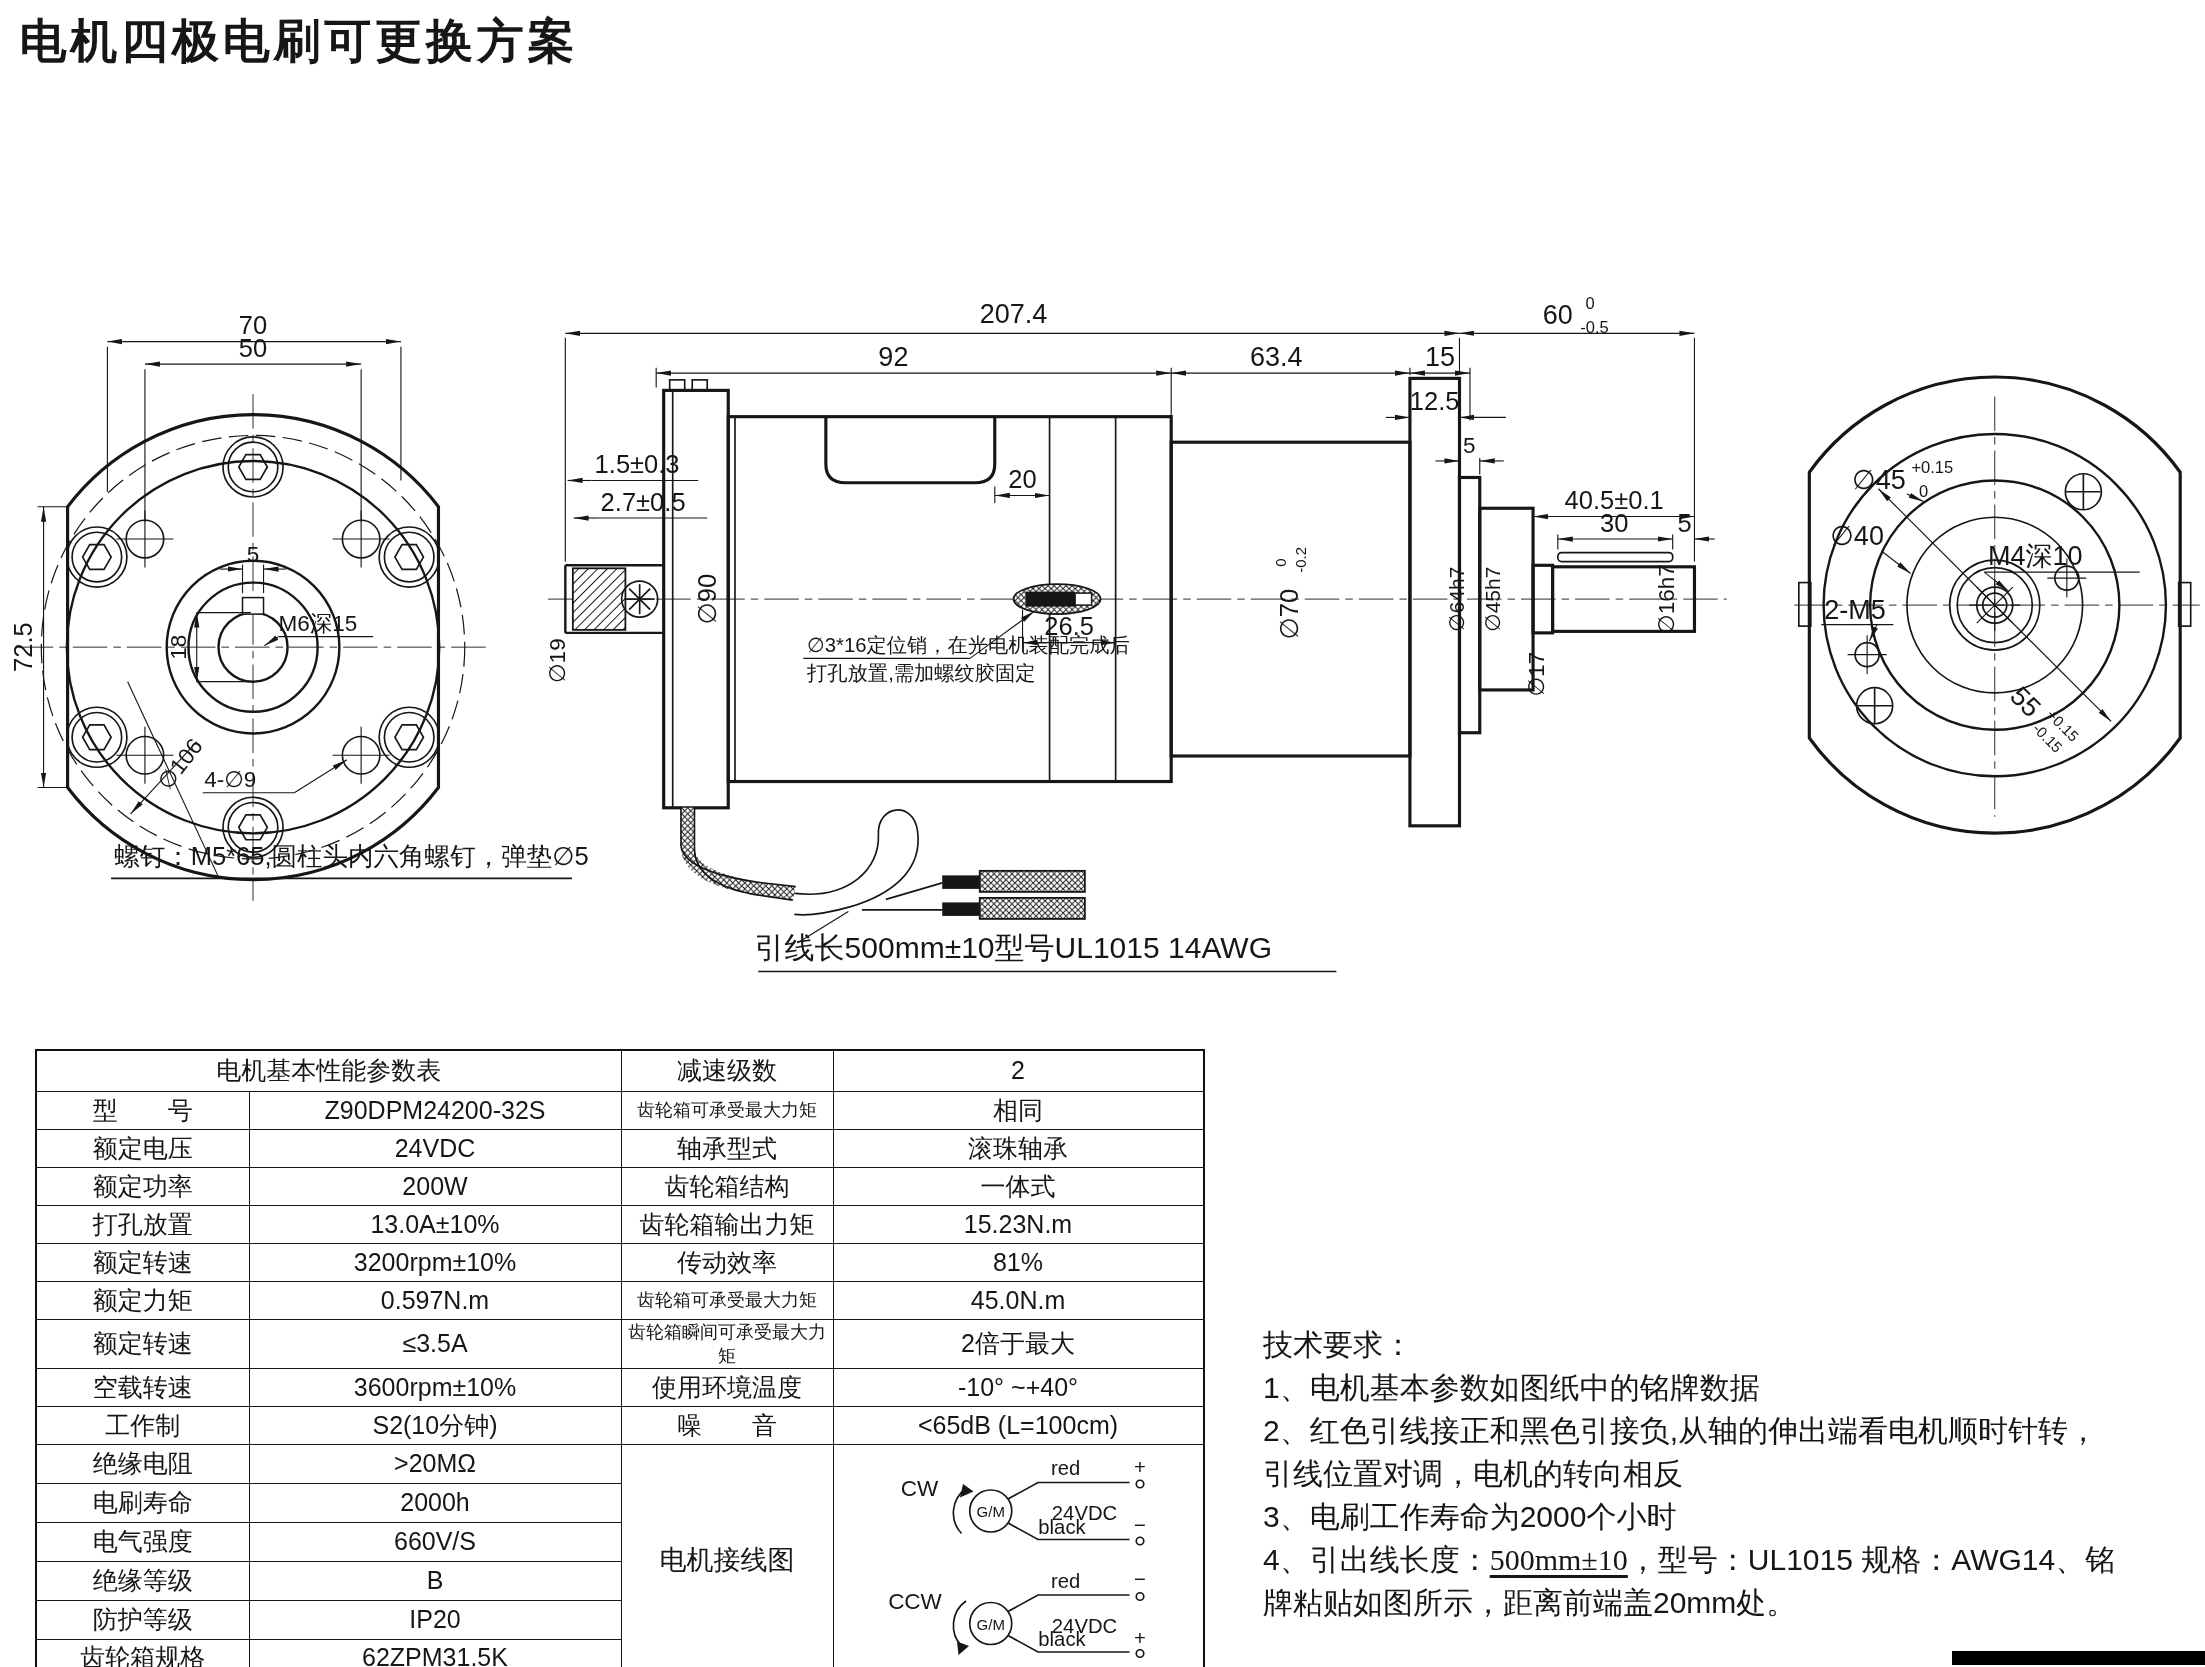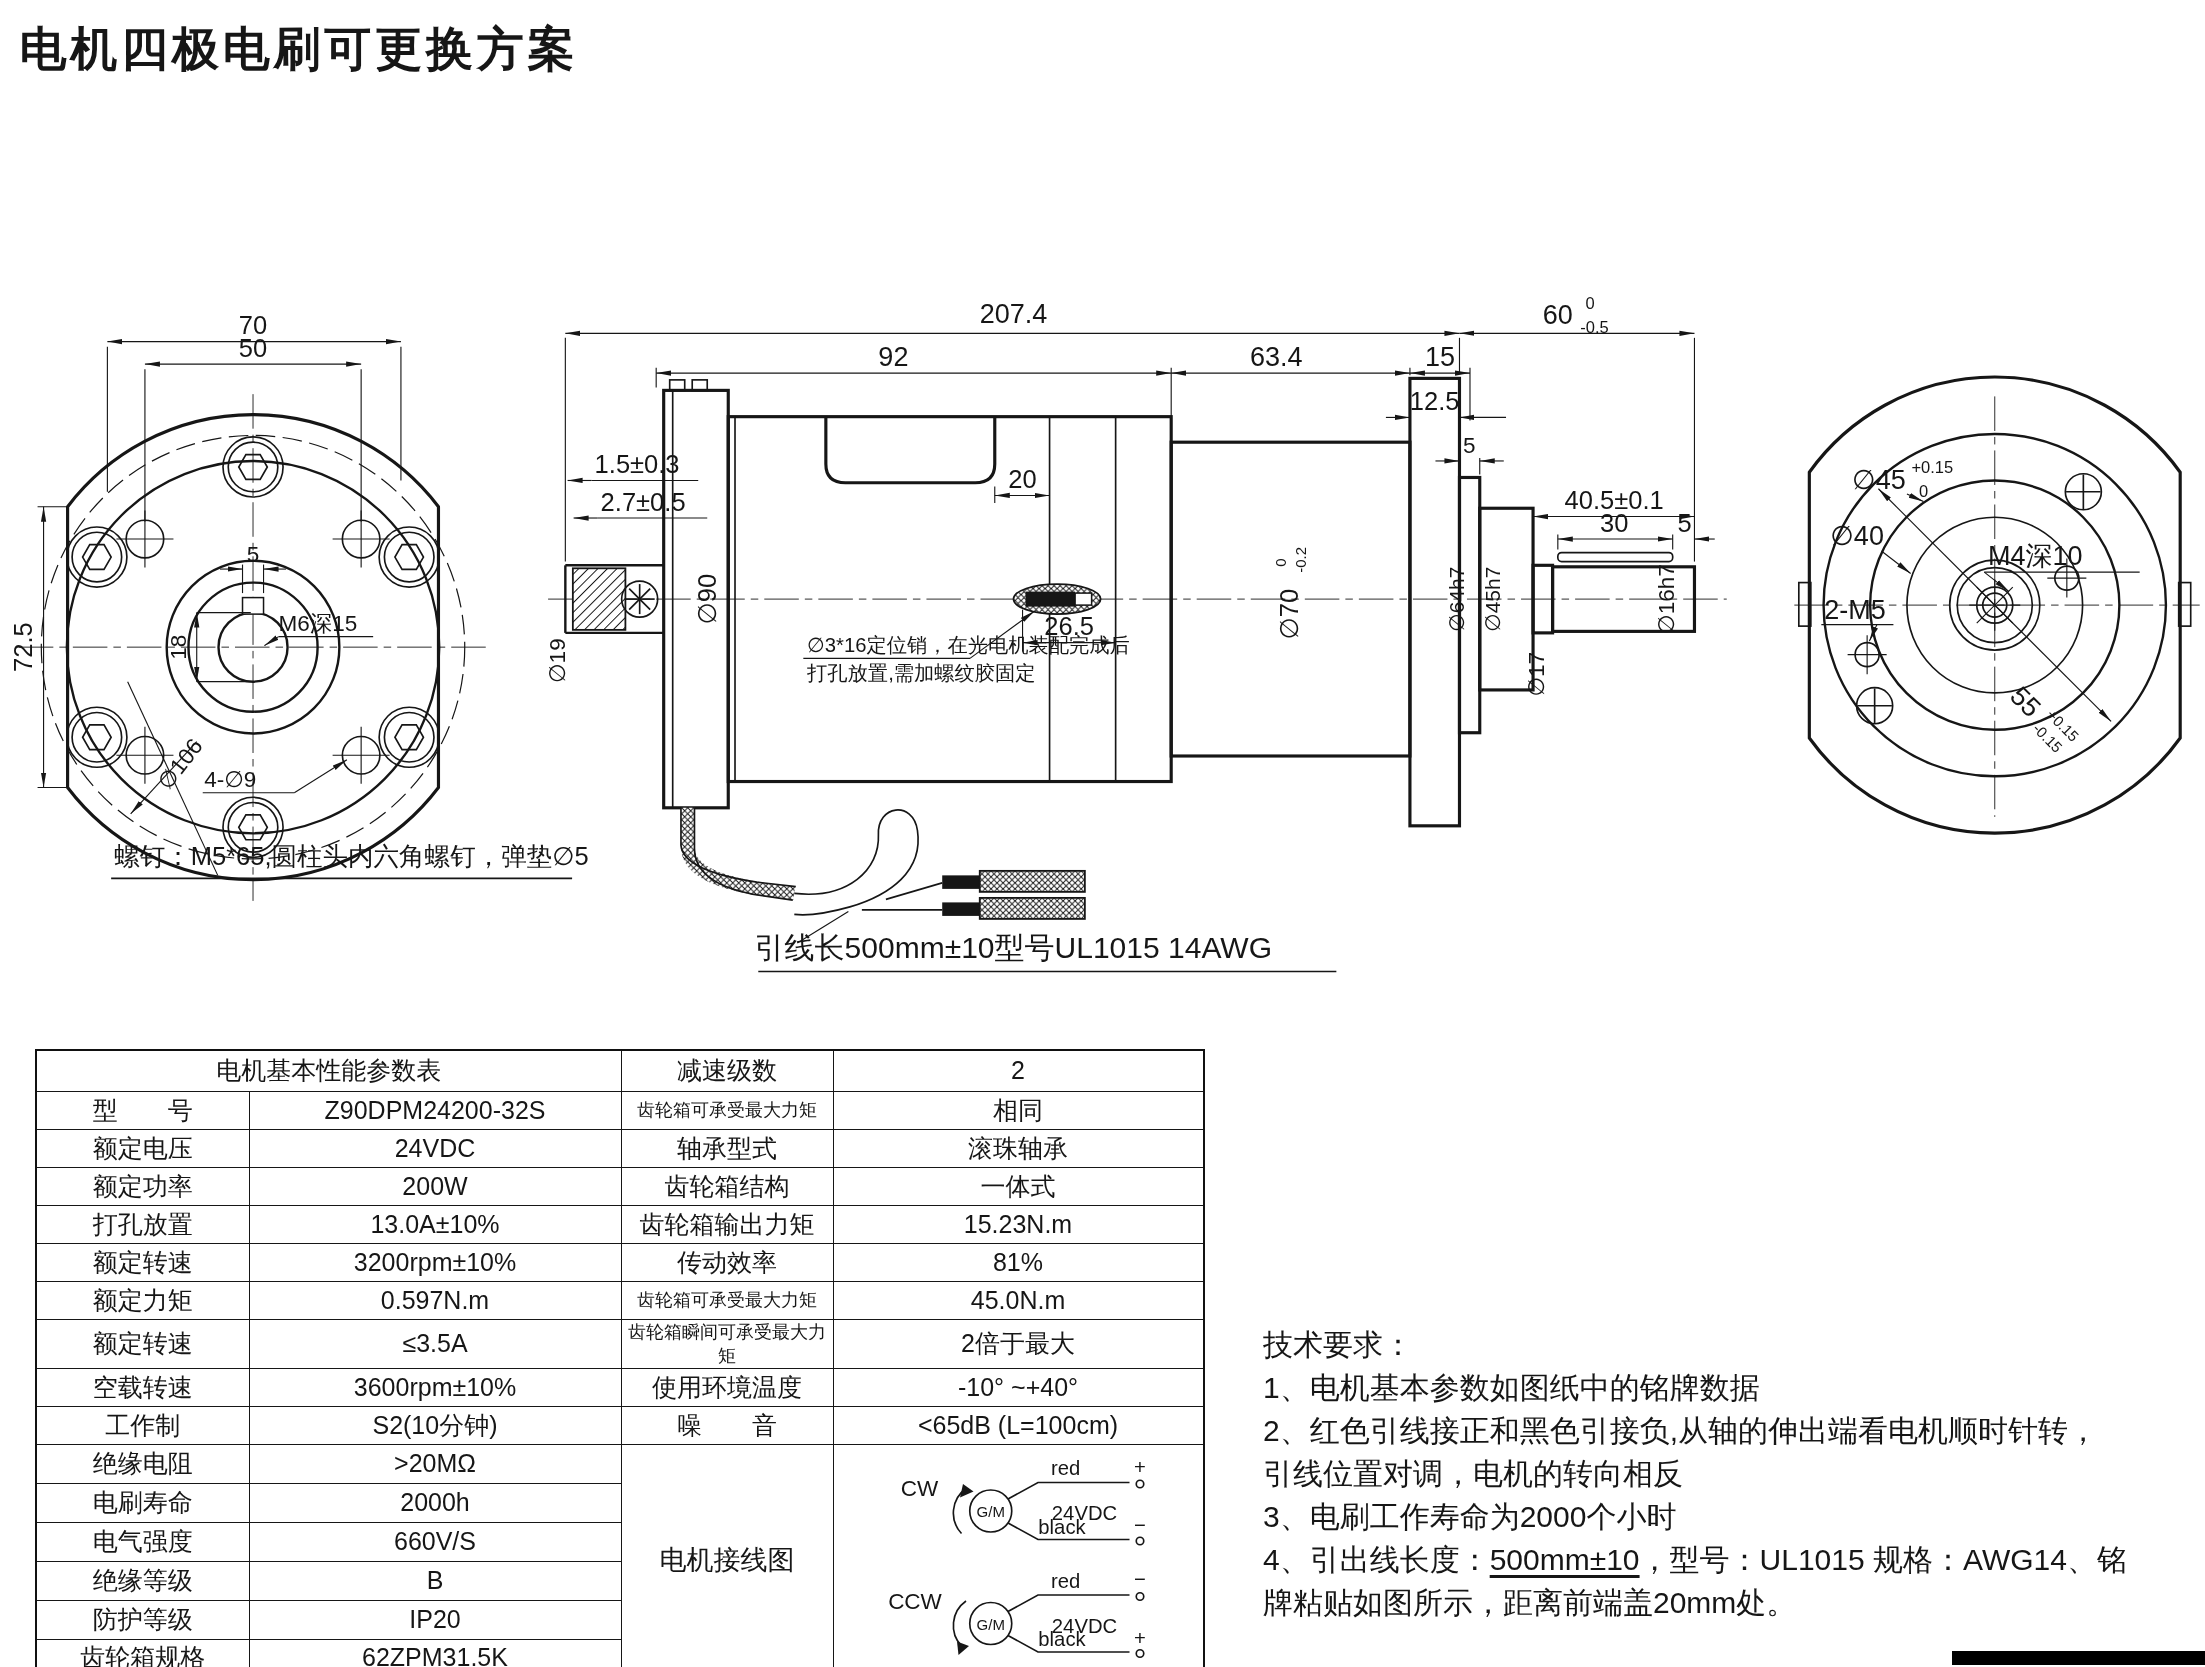--- a/index.html
+++ b/index.html
@@ -1,18 +1,18 @@
 <!DOCTYPE html>
 <html style="font-size:12px"><head>
 <meta charset="utf-8">
 <style>
   html,body{margin:0;padding:0;background:#fff;}
   #page{position:relative;width:2205px;height:1668px;background:#ffffff;overflow:hidden;
         font-family:"Liberation Sans",sans-serif;color:#161616;}
-  #title{position:absolute;left:19.5px;top:18px;font-size:47px;letter-spacing:3.8px;
+  #title{position:absolute;left:19.5px;top:10px;font-size:47px;letter-spacing:3.8px;
          font-family:"Liberation Serif",serif;font-weight:600;}
   
   svg{position:absolute;left:0;top:0;}
   svg path,svg line,svg circle,svg rect,svg ellipse,svg polygon{fill:none;stroke:#161616;stroke-width:3.2;}
   svg .o2{stroke-width:2.2}
   svg .o4{stroke-width:4.2}
   svg .thin{stroke-width:1.5}
   svg .dim{stroke-width:1.5}
   svg .cl{stroke-width:1.2;stroke-dasharray:46 8 10 8}
   svg .dsh{stroke-width:1.6;stroke-dasharray:26 10}
@@ -27,21 +27,21 @@
   #spec{position:absolute;left:35px;top:1049px;border-collapse:collapse;table-layout:fixed;
         border:2.3px solid #111;border-bottom:6.8px solid #000;}
   #spec td{border:1.9px solid #161616;text-align:center;vertical-align:middle;
            font-size:25px;padding:0 3px;overflow:hidden;}
   #spec tr{height:38px}
   #spec tr.hd{height:41px}
   #spec td.sm{font-size:18px}
   #spec td.wl{font-size:27px}
   
   #tech{position:absolute;left:1263px;top:1323px;width:961px;font-size:30px;line-height:43px;}
-  #tech .u{text-decoration:underline;text-underline-offset:5.3px;}
+  #tech .u{text-decoration:underline;text-underline-offset:5.3px;font-family:Liberation Serif, serif;}
   #blackbar{position:absolute;left:1952px;top:1651px;width:253px;height:13.5px;background:#000;}
 </style>
 </head>
 <body>
 
 <div id="page">
 
   <div id="title">电机四极电刷可更换方案</div>
 
   <svg id="cad" width="2205" height="1006" viewBox="0 0 2937 1340">

